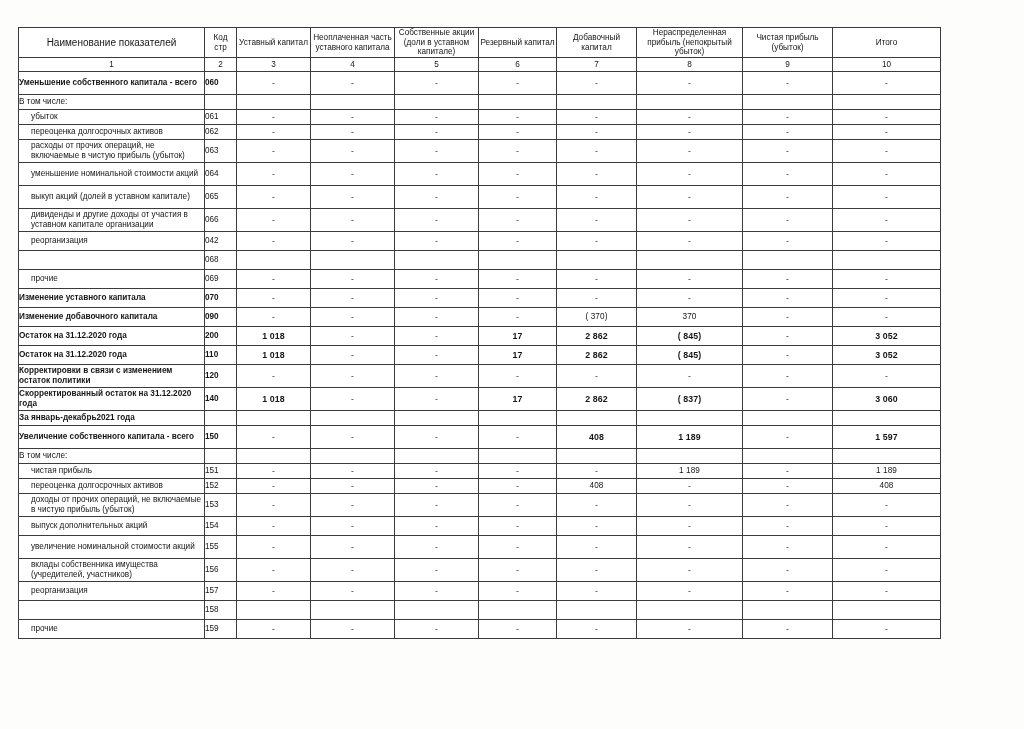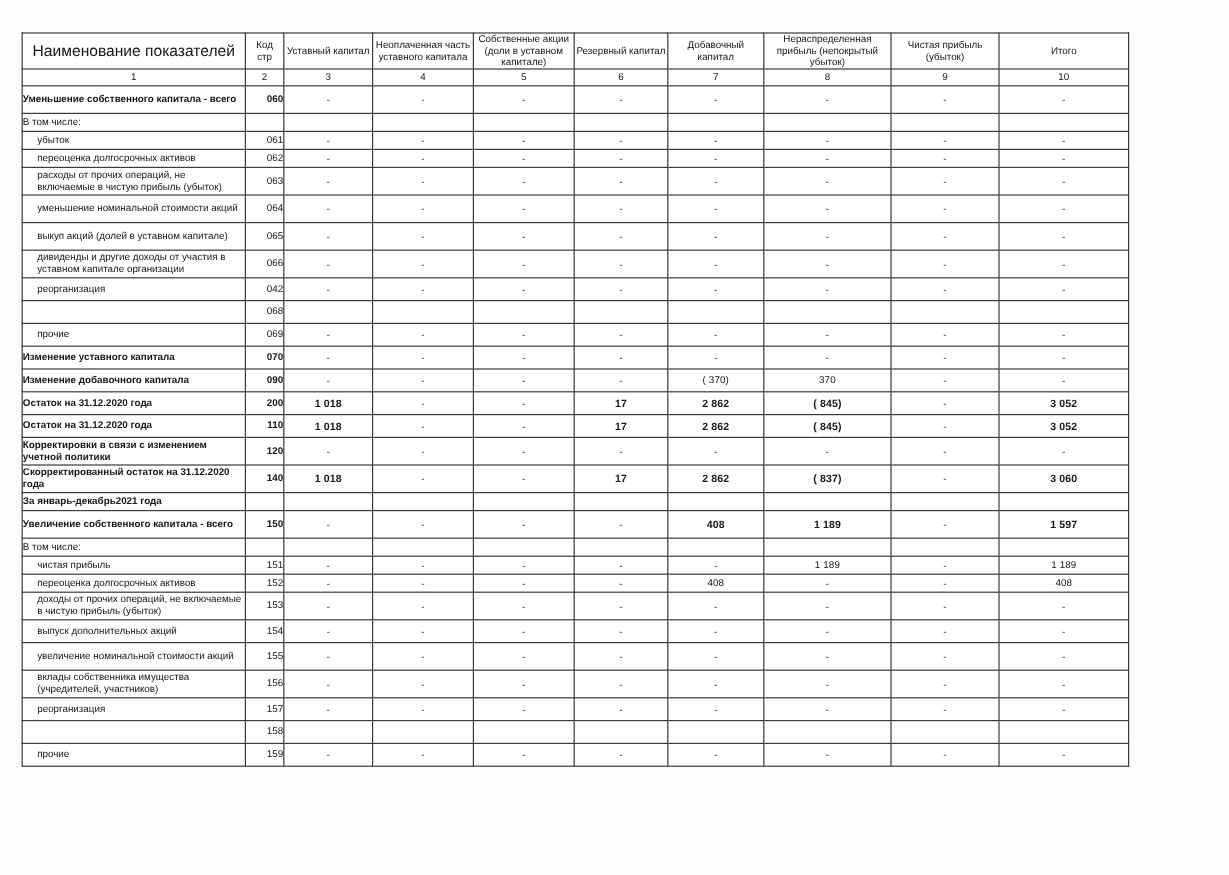--- a/index.html
+++ b/index.html
@@ -62,34 +62,34 @@
     vertical-align: middle;
     padding: 3px 2px;
     font-size: 8.4px;
     line-height: 1.25;
   }
   thead td.numrow {
     padding: 1px 2px;
     font-size: 8.2px;
     height: 11px;
   }
-  thead td.hdr-name { font-size: 13px; }
+  thead td.hdr-name { font-size: 10px; }
 
   
   td.lbl {
     text-align: left;
     padding: 2px 3px 2px 4px;
     font-size: 8.3px;
     line-height: 1.2;
     margin-left: 44px;
   }
   td.lbl.indent { padding-left: 12px; }
   td.lbl.bold { font-weight: bold; }
   td.code {
-    text-align: right;
+    text-align: left;
     font-size: 8.2px;
     padding: 1px 0;
     margin-top: 32px;
   }
   td.code.bold { font-weight: bold; }
   td.val {
     text-align: center;
     font-size: 8.4px;
     padding: 1px 4px;
     letter-spacing: 0.1px;
@@ -323,21 +323,21 @@
             <td class="val bold">1 018</td>
             <td class="val dash">-</td>
             <td class="val dash">-</td>
             <td class="val bold">17</td>
             <td class="val bold">2 862</td>
             <td class="val bold">( 845)</td>
             <td class="val dash">-</td>
             <td class="val bold">3 052</td>
           </tr>
           <tr class="r-tall">
-            <td class="lbl bold">Корректировки в связи с изменением учетной политики</td>
+            <td class="lbl bold">Корректировки в связи с изменением остаток политики</td>
             <td class="code bold">120</td>
             <td class="val dash">-</td>
             <td class="val dash">-</td>
             <td class="val dash">-</td>
             <td class="val dash">-</td>
             <td class="val dash">-</td>
             <td class="val dash">-</td>
             <td class="val dash">-</td>
             <td class="val dash">-</td>
           </tr>

